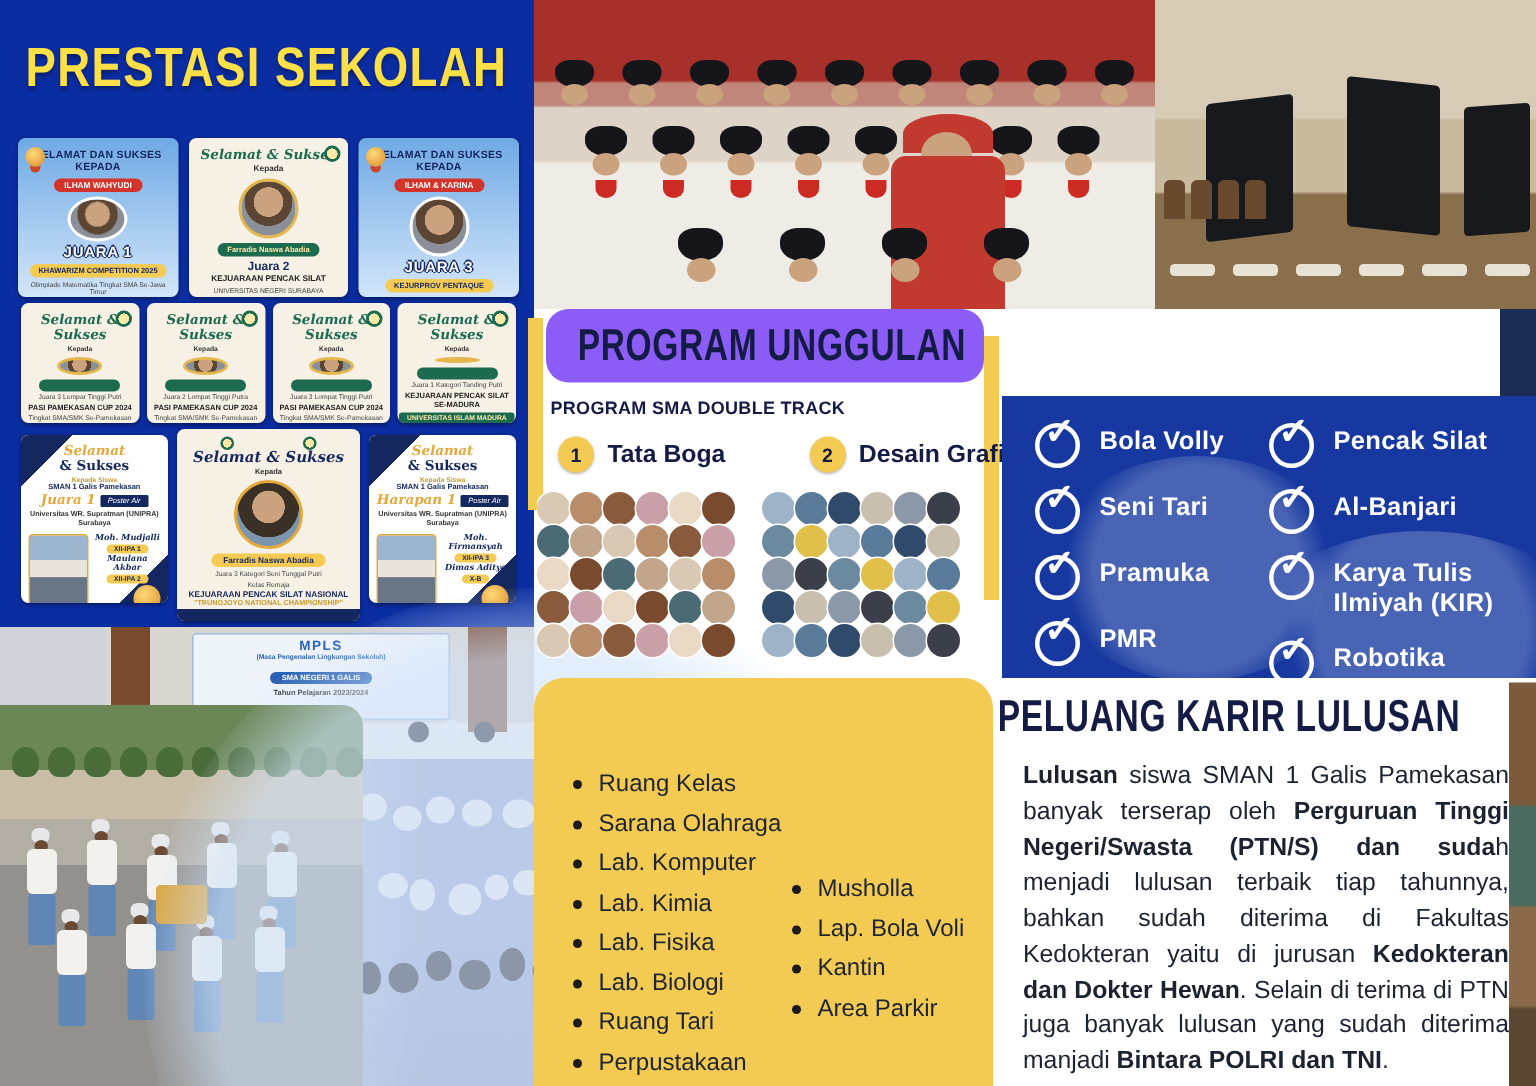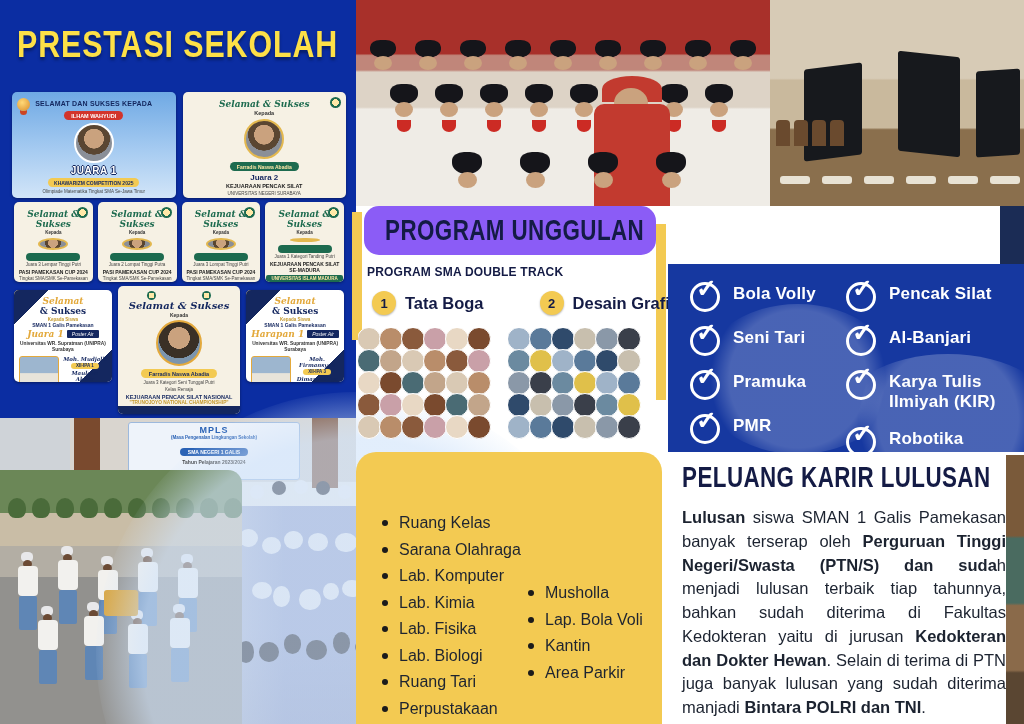--- a/index.html
+++ b/index.html
@@ -36,21 +36,21 @@
   .c-event{font-size:5.5px;font-weight:900;color:#222;margin-top:1px;line-height:1.2;}
   .c-cap{font-size:4.5px;color:#444;margin-top:1.5px;line-height:1.25;padding:0 4px;}
   .c-medal{position:absolute;left:5px;top:6px;width:13px;height:13px;border-radius:50%;
            background:radial-gradient(circle at 40% 35%,#ffd978,#d98a28);box-shadow:0 7px 0 -3px #c42;}
   .c-logo{position:absolute;right:5px;top:5px;width:11px;height:11px;border-radius:50%;
           background:radial-gradient(circle,#ffe9a8 0 45%,#1d6b4f 46% 100%);}
   .green-bar{background:#1d6b4f;color:#ffe9a8;font-size:4.5px;font-weight:bold;border-radius:2px;
              padding:1px 5px;margin-top:2px;}
 
   
-  .card-side{background:#fff;height:92px;}
+  .card-side{background:#fff;height:112px;}
   .card-center{background:#f6f1e4;height:128px;}
   .tri-navy{position:absolute;left:0;top:0;width:34px;height:34px;
             background:linear-gradient(135deg,#14275f 50%,transparent 50.5%);}
   .tri-gold{position:absolute;left:0;top:0;width:46px;height:46px;
             background:linear-gradient(135deg,#f3ca52 35%,transparent 35.5%);z-index:0;}
   .tri-br{position:absolute;right:0;bottom:0;width:40px;height:40px;
           background:linear-gradient(315deg,#14275f 40%,transparent 40.5%);}
   .side-script{font-family:"DejaVu Serif",serif;font-style:italic;font-weight:bold;color:#e3a93c;font-size:9px;margin-top:6px;z-index:1;}
   .side-script2{font-family:"DejaVu Serif",serif;font-weight:bold;color:#14275f;font-size:9px;z-index:1;}
   .side-kepada{font-size:4.5px;color:#c59a2e;font-weight:bold;margin-top:1px;z-index:1;}
@@ -140,21 +140,21 @@
   .ek-panel{position:absolute;left:668px;top:264px;width:356px;height:188px;background:#1638a0;overflow:hidden;}
   .ek-blob{position:absolute;border-radius:50%;background:radial-gradient(circle,rgba(255,255,255,.22) 0 55%,rgba(255,255,255,0) 70%);}
   .ek-col{position:absolute;display:flex;flex-direction:column;gap:14px;}
   .ek-c1{left:22px;top:18px;width:140px;}
   .ek-c2{left:178px;top:18px;width:172px;}
   .ek-item{display:flex;gap:13px;align-items:flex-start;}
   .ek-icon{position:relative;width:24px;height:24px;border:3px solid #fff;border-radius:50%;flex:0 0 auto;}
   .ek-icon .g{position:absolute;left:3px;top:-9px;font-size:25px;font-weight:900;color:#fff;line-height:1;}
   .ek-label{font-size:17px;font-weight:800;color:#fff;line-height:1.2;padding-top:2px;letter-spacing:.2px;}
 
-  .pel-title{position:absolute;left:657px;top:462px;width:348px;text-align:right;color:#141b45;}
+  .pel-title{position:absolute;left:640px;top:462px;width:348px;text-align:right;color:#141b45;}
   .pel-par{position:absolute;left:682px;top:506px;width:324px;margin:0;font-size:16.5px;line-height:1.44;
            text-align:justify;color:#1c2330;}
   .side-strip{position:absolute;left:1006px;top:455px;width:18px;height:269px;
       background:linear-gradient(180deg,#7a5a3a 0 30%,#4a6b60 31% 55%,#8a6a4a 56% 80%,#5a4632 81% 100%);}
 
   .pd{position:absolute;border-radius:50%;}
 </style>
 </head>
 <body>
 
@@ -246,20 +246,28 @@
         <div class="card card-cream">
           <span class="c-logo"></span>
           <div class="c-script">Selamat &amp; Sukses</div>
           <div class="c-kepada">Kepada</div>
           <div class="c-photo c-photo-cream"></div>
           <div class="c-pill-green">Farradis Naswa Abadia</div>
           <div class="c-award-navy">Juara 2</div>
           <div class="c-event">KEJUARAAN PENCAK SILAT</div>
           <div class="c-cap">UNIVERSITAS NEGERI SURABAYA</div>
         </div>
+        <div class="card card-sky">
+          <span class="c-medal"></span>
+          <div class="c-header">SELAMAT DAN SUKSES KEPADA</div>
+          <div class="c-pill-red">ILHAM &amp; KARINA</div>
+          <div class="c-photo"></div>
+          <div class="c-award">JUARA 3</div>
+          <div class="c-pill-gold">KEJURPROV PENTAQUE</div>
+        </div>
       </div>
     <div id="row2" class="crow">
         <div class="card card-cream">
           <span class="c-logo"></span>
           <div class="c-script">Selamat &amp; Sukses</div>
           <div class="c-kepada" style="font-size: 4.5px;">Kepada</div>
           <div class="c-photo c-photo-cream" style="width: 26px; height: 26px;"></div>
           <div class="c-pill-green"></div>
           <div class="c-cap" style="margin-top: 1px;">Juara 3 Lempar Tinggi Putri</div>
           <div class="c-event" style="font-size: 5px;">PASI PAMEKASAN CUP 2024</div>

